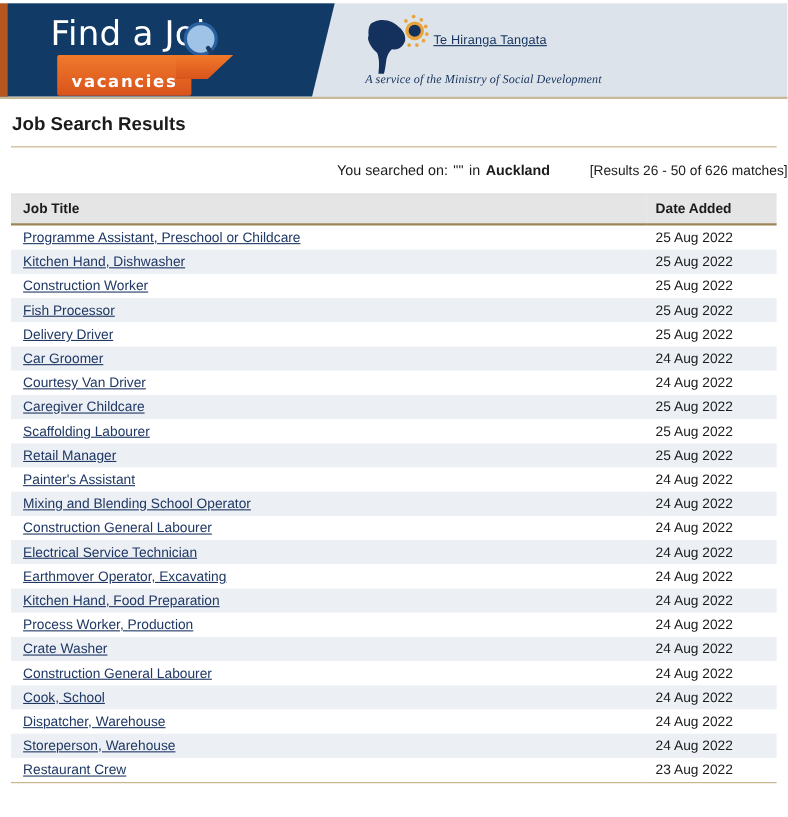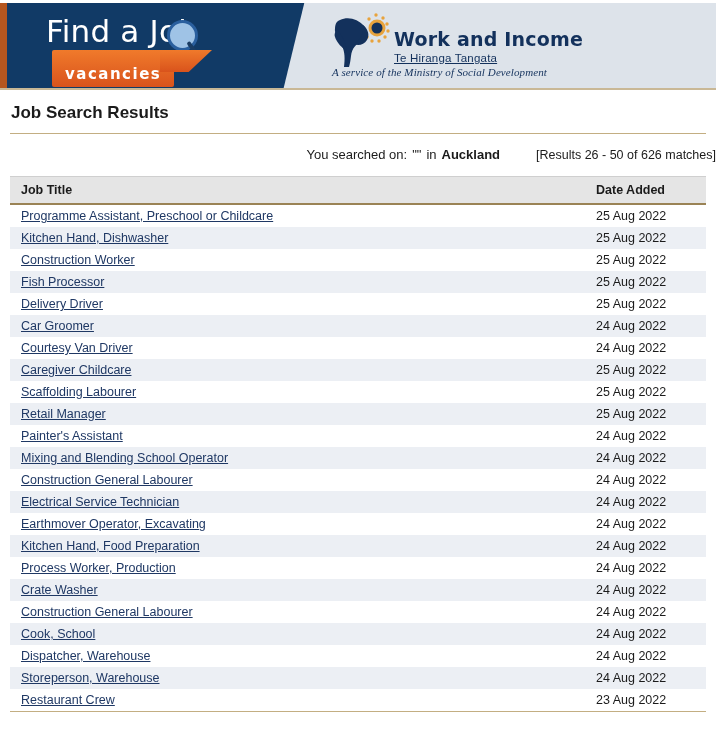--- a/index.html
+++ b/index.html
@@ -278,21 +278,20 @@
       <circle cx="45" cy="18" r="8.5" fill="#e8a33d"></circle>
       <circle cx="45" cy="18" r="5.5" fill="#13315c"></circle>
       <path d="M8 10 C16 6, 26 9, 32 16 C37 22, 36 28, 30 31 C24 34, 20 38, 19 46
                C18.5 50, 18 54, 17 57 L12 57 C13 49, 13 42, 10 36
                C7 30, 2 24, 3 18 C3.5 13, 5 11, 8 10 Z" fill="#13315c"></path>
       <path d="M31 15 C36 19, 38 25, 35 30 C32 35, 26 36, 22 34
                C26 31, 30 27, 31 21 Z" fill="#13315c"></path>
       <path d="M6 20 C10 26, 14 33, 15 41 C10 38, 5 33, 3 27 C2 24, 3 21, 6 20 Z" fill="#13315c"></path>
     </svg>
     <div class="wi-text-block">
-      <div class="wi-name">Work and Income</div>
       <div class="wi-maori">Te Hiranga Tangata</div>
     </div>
     <div class="wi-tagline">A service of the Ministry of Social Development</div>
   </div>
 </div>
 
 <h1 class="page-title">Job Search Results</h1>
 <div class="title-rule"></div>
 
 <div class="search-line">

